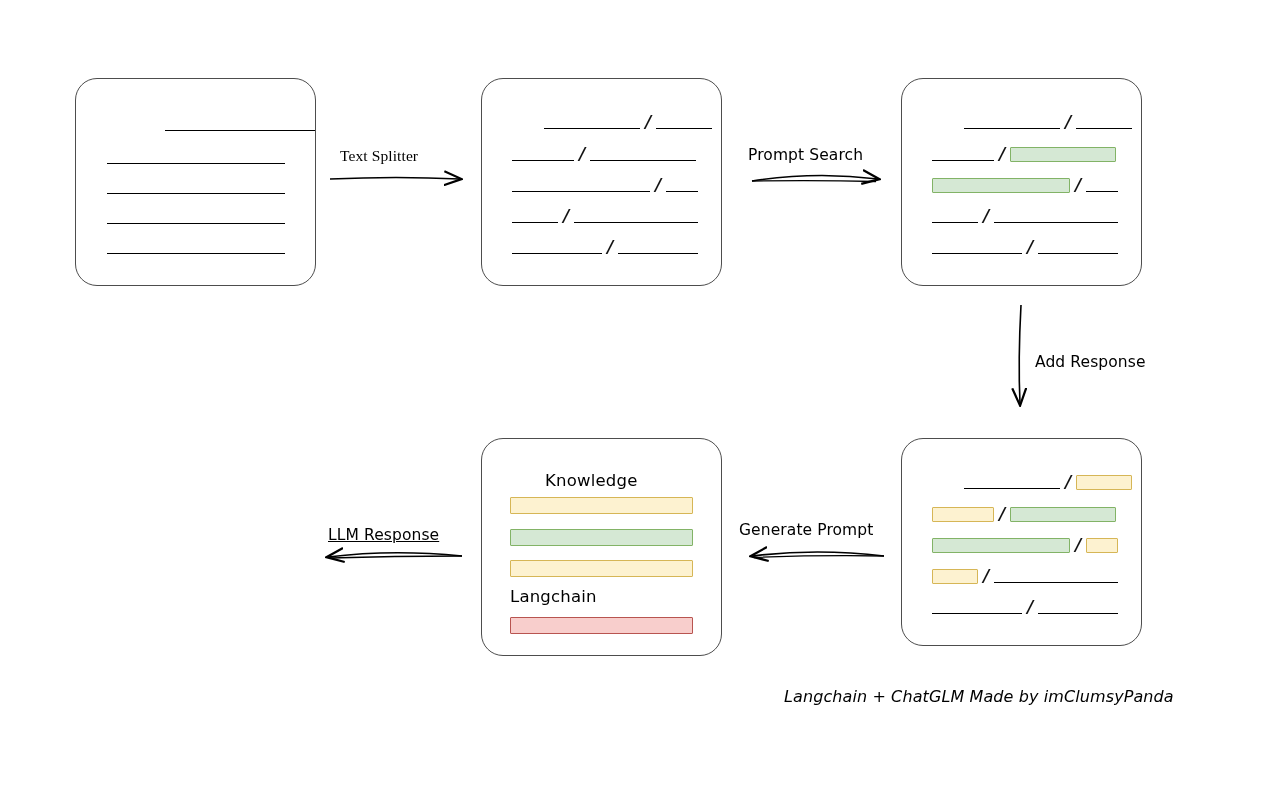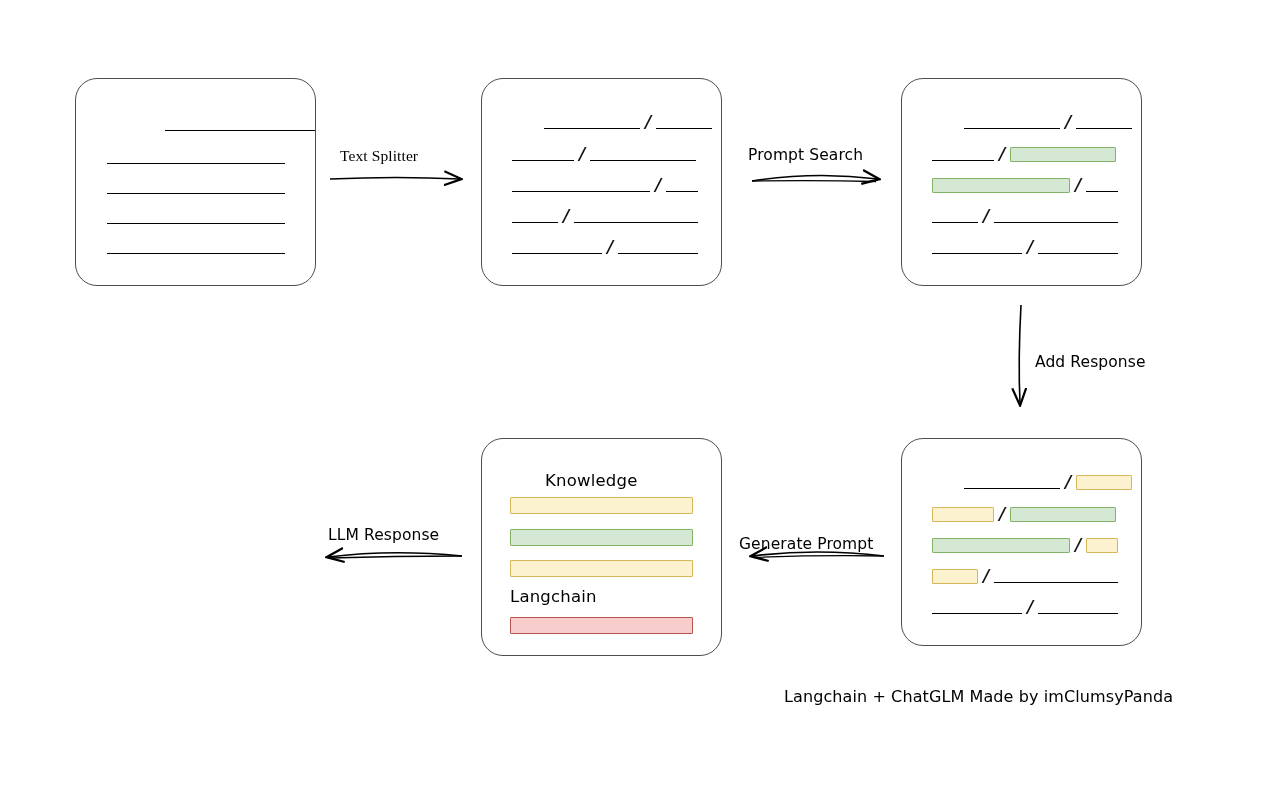--- a/index.html
+++ b/index.html
@@ -139,22 +139,22 @@
 
     <g>
       <path d="M462,556 Q392,549 328,557" fill="none" stroke="#000" stroke-width="1.6" marker-end="url(#ah-left)"></path>
       <path d="M462,556 Q394,556 330,558" fill="none" stroke="#000" stroke-width="1.3"></path>
     </g>
   </svg>
 
   <div class="edge-label" style="left:340px; top:147px;font-family:Liberation Serif, serif;">Text Splitter</div>
   <div class="edge-label" style="left:748px; top:146px;">Prompt Search</div>
   <div class="edge-label" style="left:1035px; top:353px;">Add Response</div>
-  <div class="edge-label" style="left:739px; top:535px;">Generate Prompt</div>
-  <div class="edge-label" style="left:328px; top:526px;">LLM Response</div>
+  <div class="edge-label" style="left:739px; top:521px;">Generate Prompt</div>
+  <div class="edge-label" style="left:328px; top:526px;text-decoration:underline;">LLM Response</div>
 
   <div class="node" style="left:75px; top:78px; width:241px; height:208px;">
     <div class="seg-row" style="left:31px; top:36px;">
       <div class="rule" style="width:150px; margin-left:58px;"></div>
     </div>
     <div class="seg-row" style="left:31px; top:69px;">
       <div class="rule" style="width:178px;"></div>
     </div>
     <div class="seg-row" style="left:31px; top:99px;">
       <div class="rule" style="width:178px;"></div>
@@ -254,15 +254,15 @@
   <div class="node" style="left:481px; top:438px; width:241px; height:218px;">
     <div class="node-label" style="left:28px; top:32px;margin-left:35px;">Knowledge</div>
     <div class="bar yellow" style="left:28px; top:58px; width:183px;"></div>
     <div class="bar green" style="left:28px; top:90px; width:183px;"></div>
     <div class="bar yellow" style="left:28px; top:121px; width:183px;"></div>
     <div class="node-label" style="left:28px; top:148px;">Langchain</div>
     <div class="bar red" style="left:28px; top:178px; width:183px;"></div>
   </div>
 
 
-  <div class="footer-note" style="left:784px; top:687px;">Langchain + ChatGLM Made by imClumsyPanda</div>
+  <div class="footer-note" style="left:784px; top:687px;font-style:italic;">Langchain + ChatGLM Made by imClumsyPanda</div>
 
 </div>
 
 </body></html>

